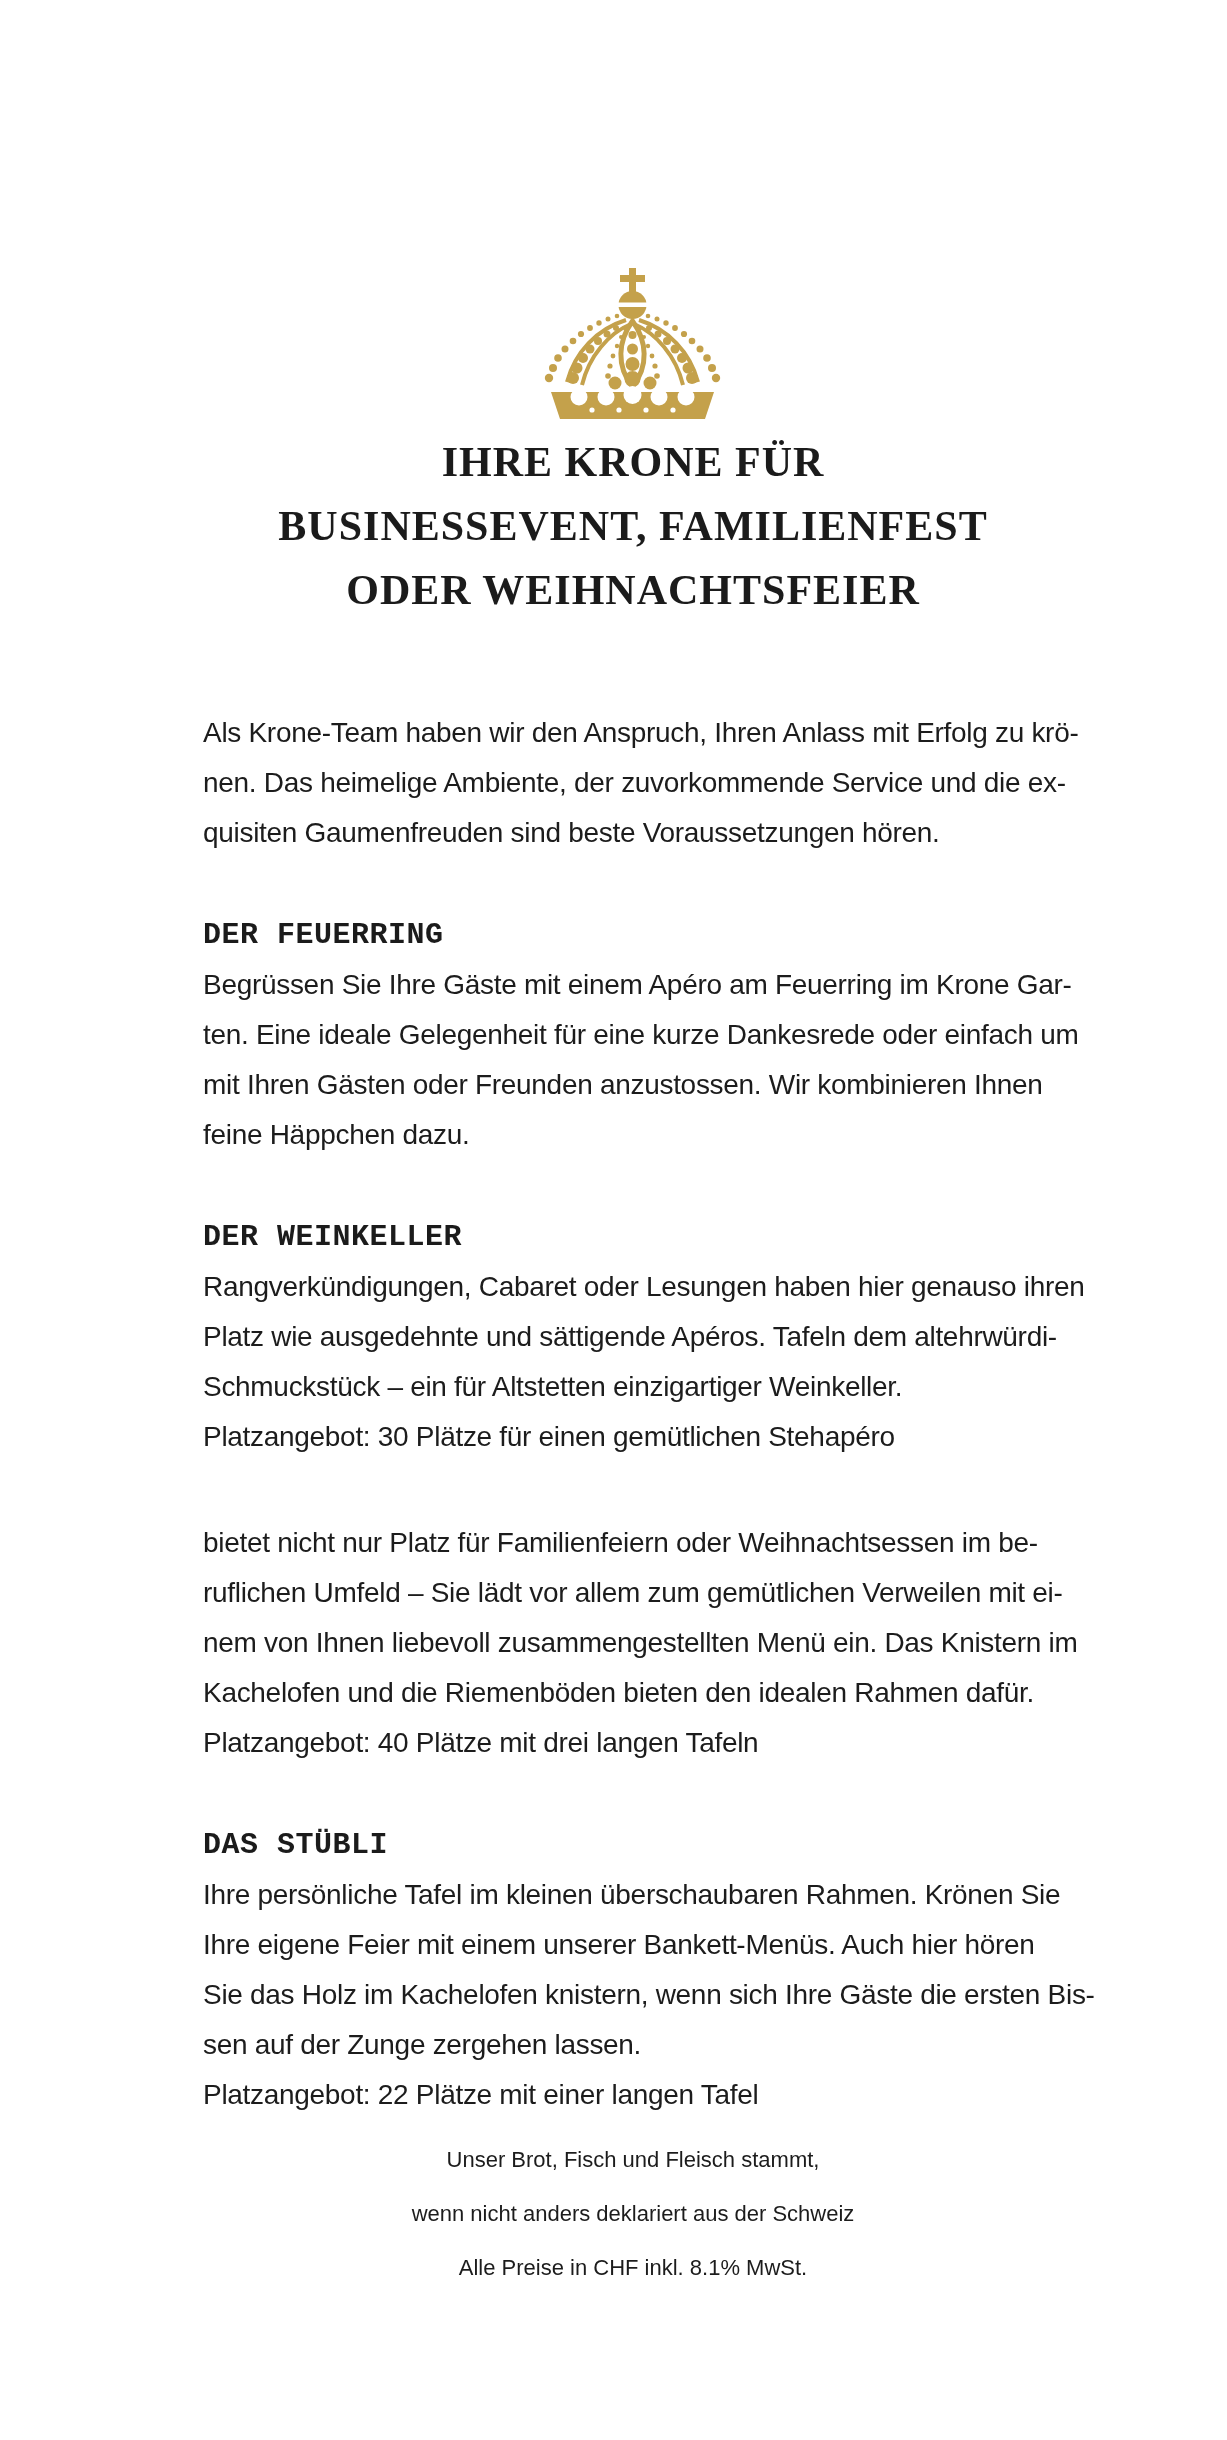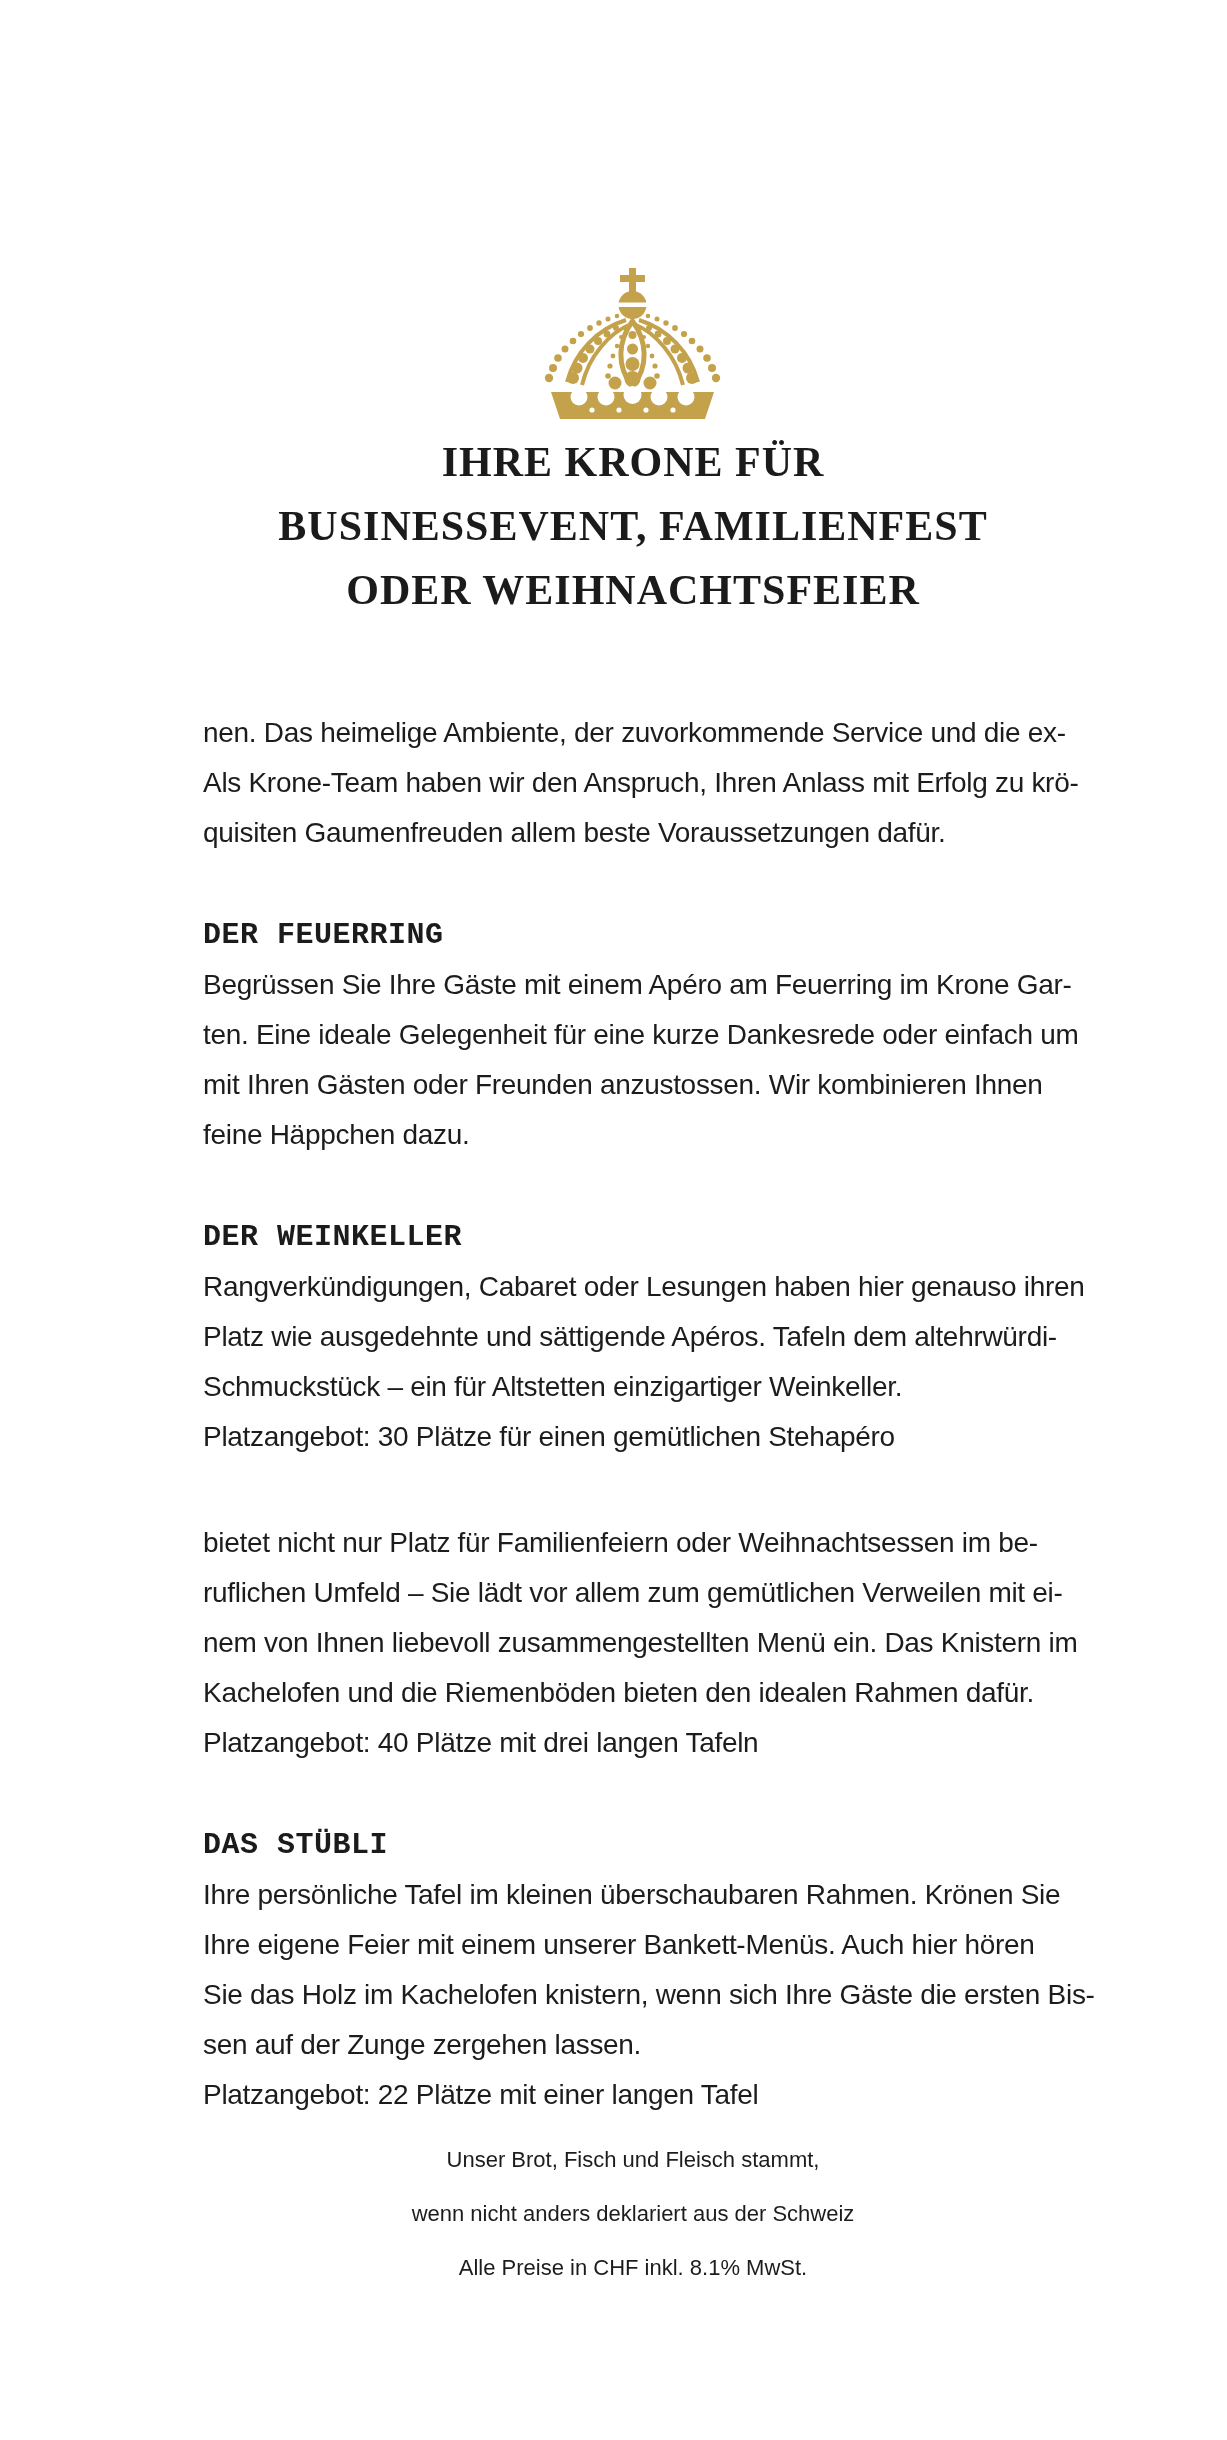--- a/index.html
+++ b/index.html
@@ -148,23 +148,23 @@
       </g>
     </svg>
 
     <div class="title" id="title">
         <div class="title-line">IHRE KRONE FÜR</div>
         <div class="title-line">BUSINESSEVENT, FAMILIENFEST</div>
         <div class="title-line">ODER WEIHNACHTSFEIER</div>
       </div>
 
     <div class="intro" id="intro">
+        <div class="body-line">Als Krone-Team haben wir den Anspruch, Ihren Anlass mit Erfolg zu krö-</div>
         <div class="body-line">nen. Das heimelige Ambiente, der zuvorkommende Service und die ex-</div>
-        <div class="body-line">Als Krone-Team haben wir den Anspruch, Ihren Anlass mit Erfolg zu krö-</div>
-        <div class="body-line">quisiten Gaumenfreuden allem beste Voraussetzungen dafür.</div>
+        <div class="body-line">quisiten Gaumenfreuden sind beste Voraussetzungen hören.</div>
       </div>
 
     <div id="sections">
         <div class="section">
           <h2 class="section-heading">DER FEUERRING</h2>
           <div class="section-body">
             <div class="body-line">Begrüssen Sie Ihre Gäste mit einem Apéro am Feuerring im Krone Gar-</div>
             <div class="body-line">ten. Eine ideale Gelegenheit für eine kurze Dankesrede oder einfach um</div>
             <div class="body-line">mit Ihren Gästen oder Freunden anzustossen. Wir kombinieren Ihnen</div>
             <div class="body-line">feine Häppchen dazu.</div>

